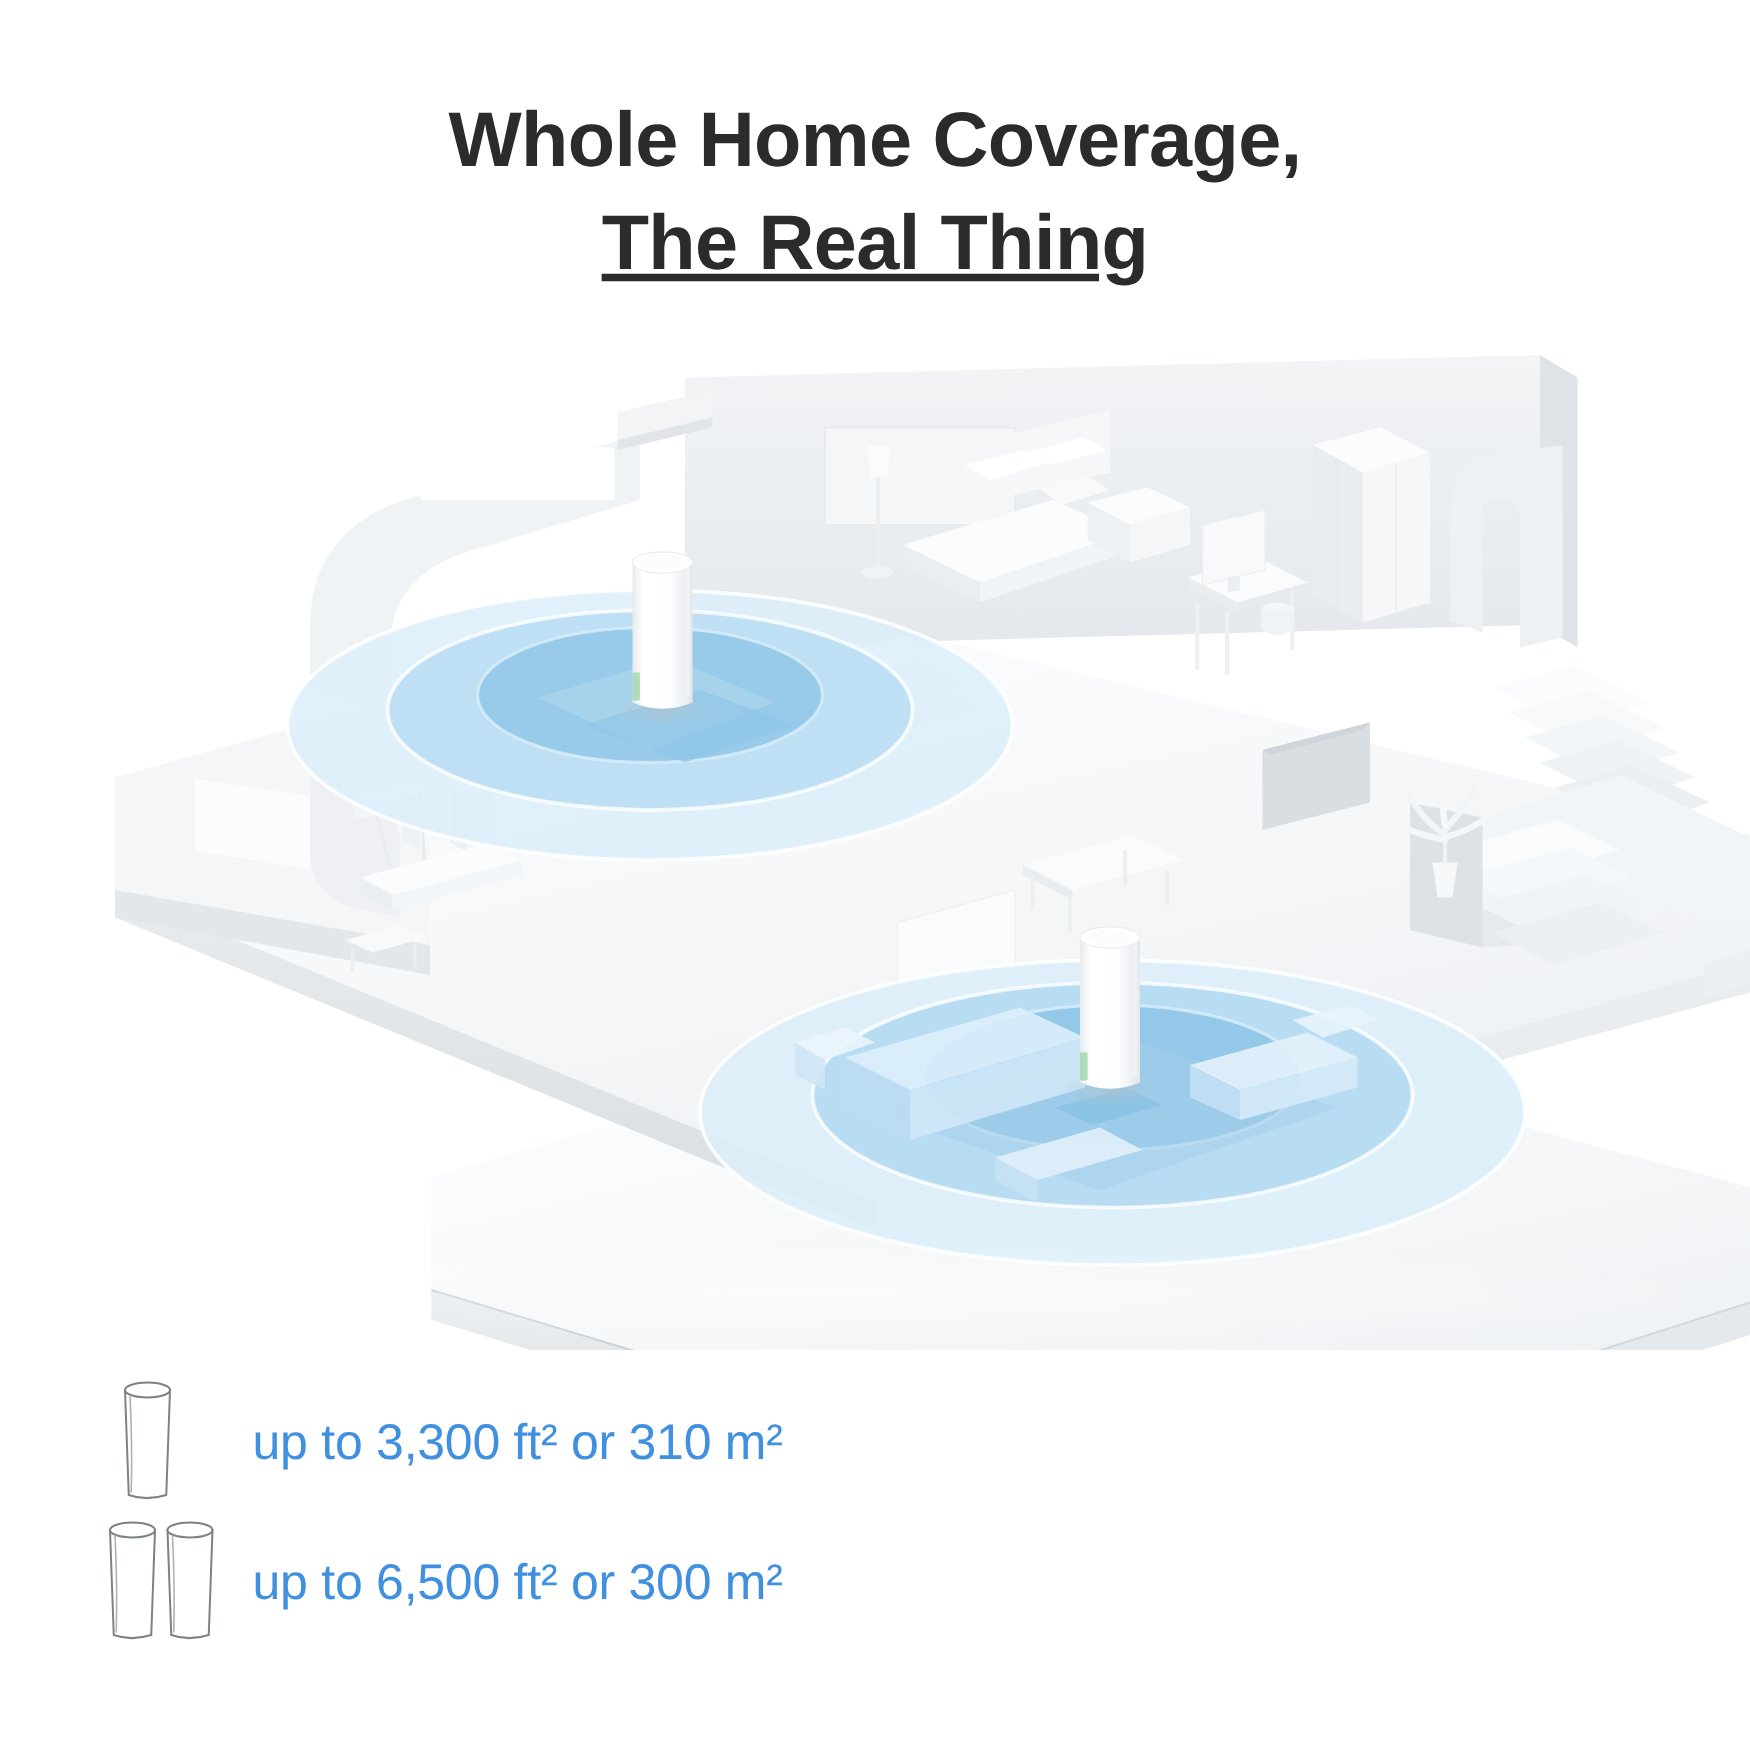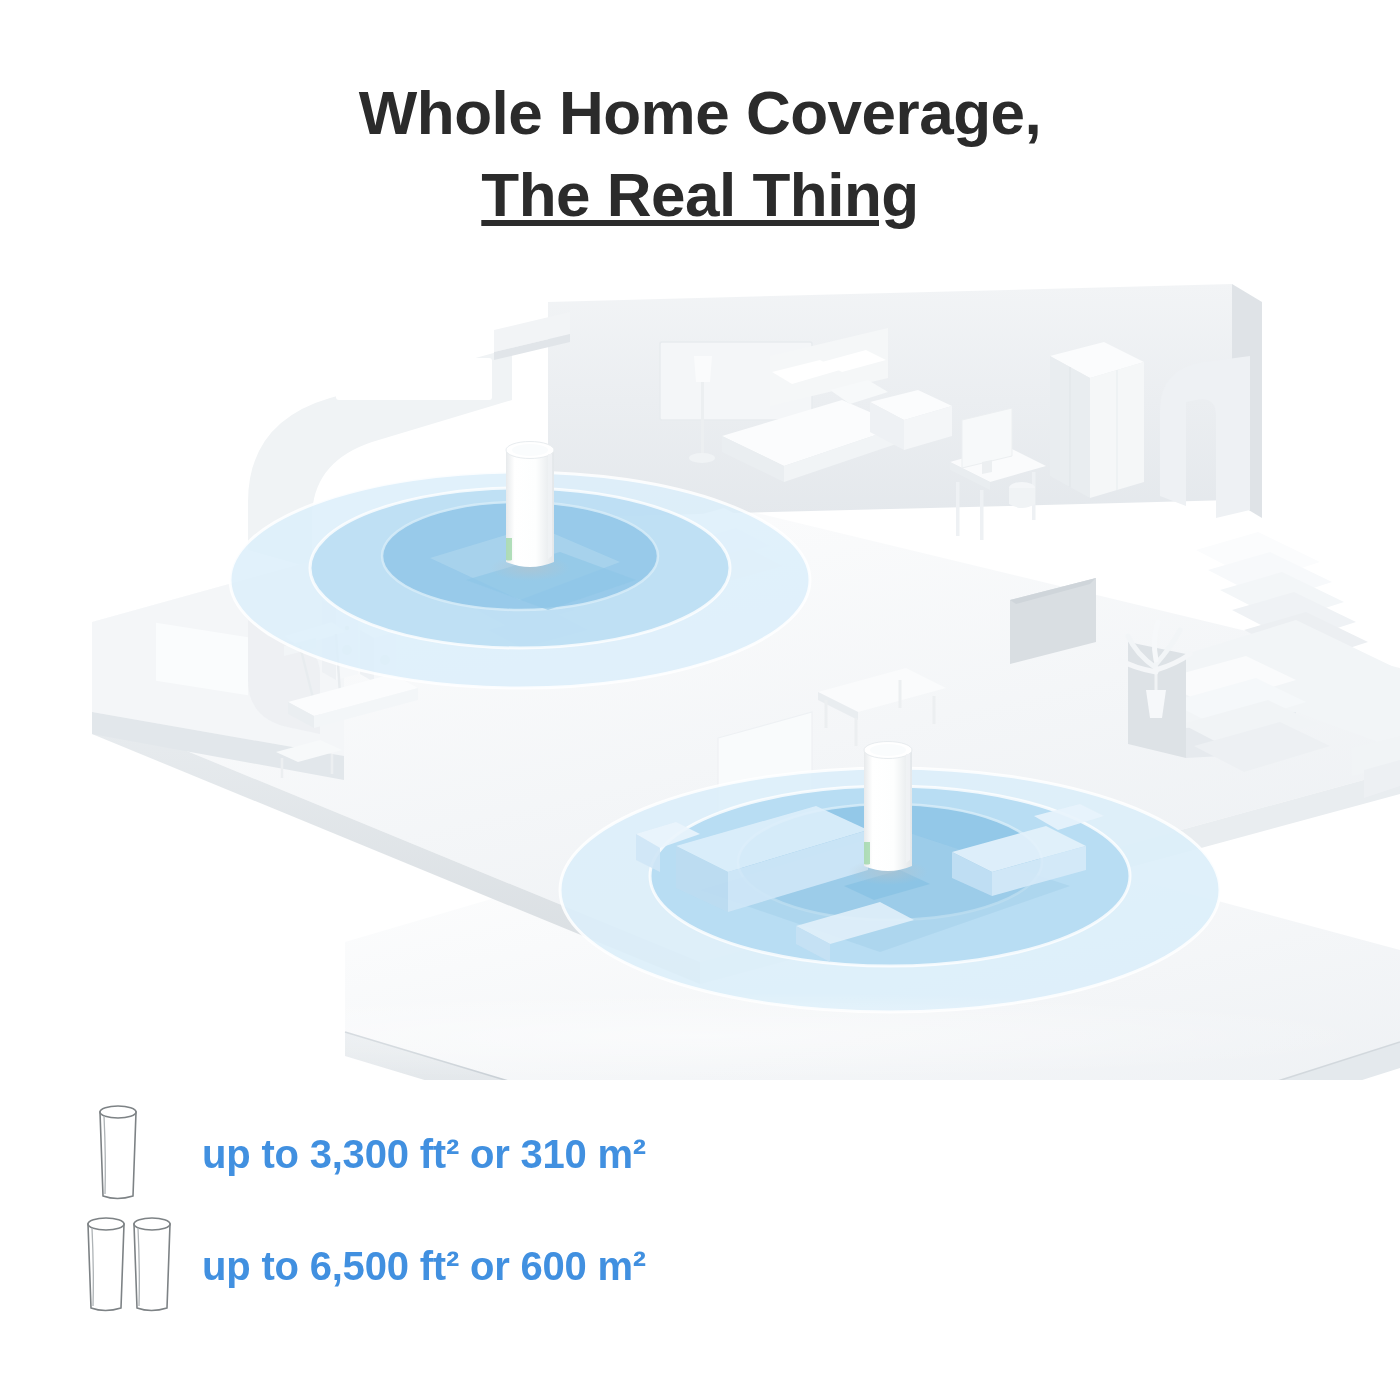--- a/index.html
+++ b/index.html
@@ -62,21 +62,21 @@
   .legend-icon {
     width: 122px;
     flex: 0 0 122px;
     height: 112px;
     position: relative;
   }
   .legend-icon svg { position: absolute; left: 0; top: 0; }
   .legend-text {
     color: #4190e0;
     font-size: 40px;
-    font-weight: 700;
+    font-weight: 400;
     letter-spacing: -0.2px;
     white-space: nowrap;
   }
 </style>
 </head>
 <body>
 
 <div id="page">
 
   <div class="headline">
@@ -415,18 +415,18 @@
       <div class="legend-icon">
         <svg width="122" height="112" viewBox="0 0 122 112" xmlns="http://www.w3.org/2000/svg">
           <path d="M8,14 L44,14 L41,98 Q25,103 11,98 Z" fill="#ffffff" stroke="#7d8285" stroke-width="1.6"></path>
           <ellipse cx="26" cy="14" rx="18" ry="6" fill="#ffffff" stroke="#7d8285" stroke-width="1.6"></ellipse>
           <path d="M12,18 Q14,60 13,96" fill="none" stroke="#aeb3b6" stroke-width="1.3"></path>
           <path d="M54,14 L90,14 L87,98 Q71,103 57,98 Z" fill="#ffffff" stroke="#7d8285" stroke-width="1.6"></path>
           <ellipse cx="72" cy="14" rx="18" ry="6" fill="#ffffff" stroke="#7d8285" stroke-width="1.6"></ellipse>
           <path d="M58,18 Q60,60 59,96" fill="none" stroke="#aeb3b6" stroke-width="1.3"></path>
         </svg>
       </div>
-      <div class="legend-text">up to 6,500 ft² or 600 m²</div>
+      <div class="legend-text">up to 6,500 ft² or 300 m²</div>
     </div>
 
   </div>
 
 </div>
 
 </body></html>

